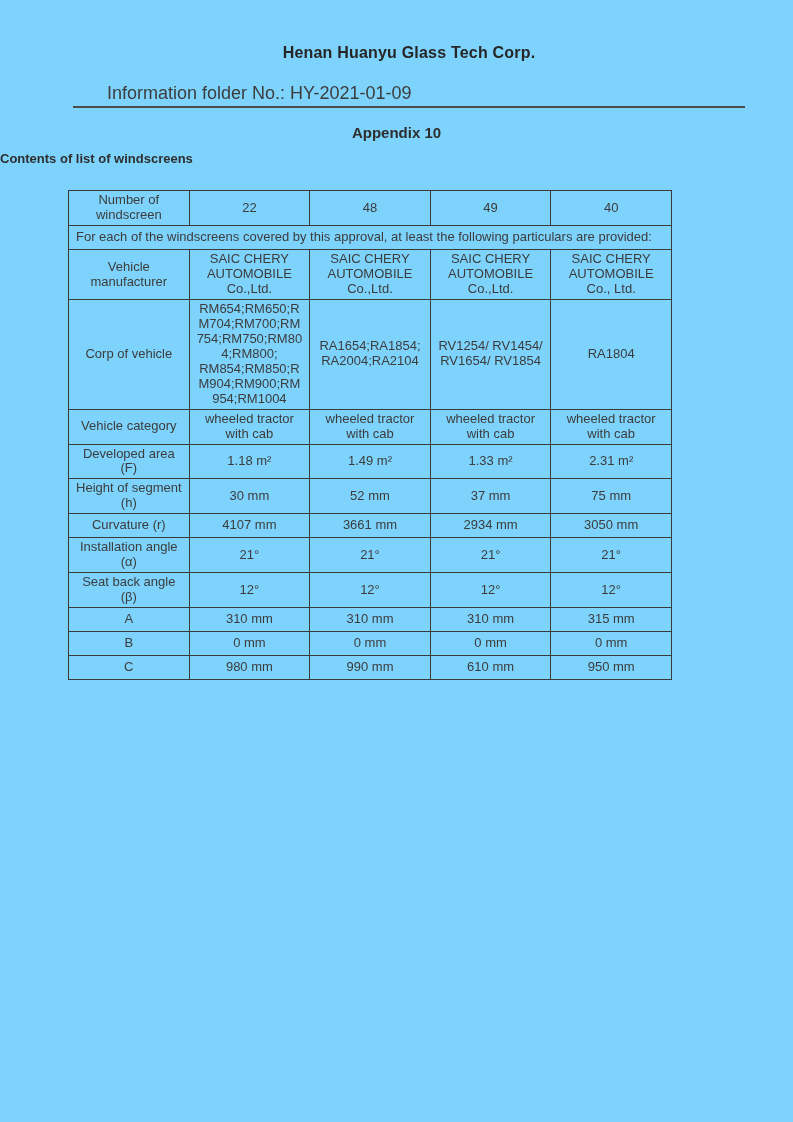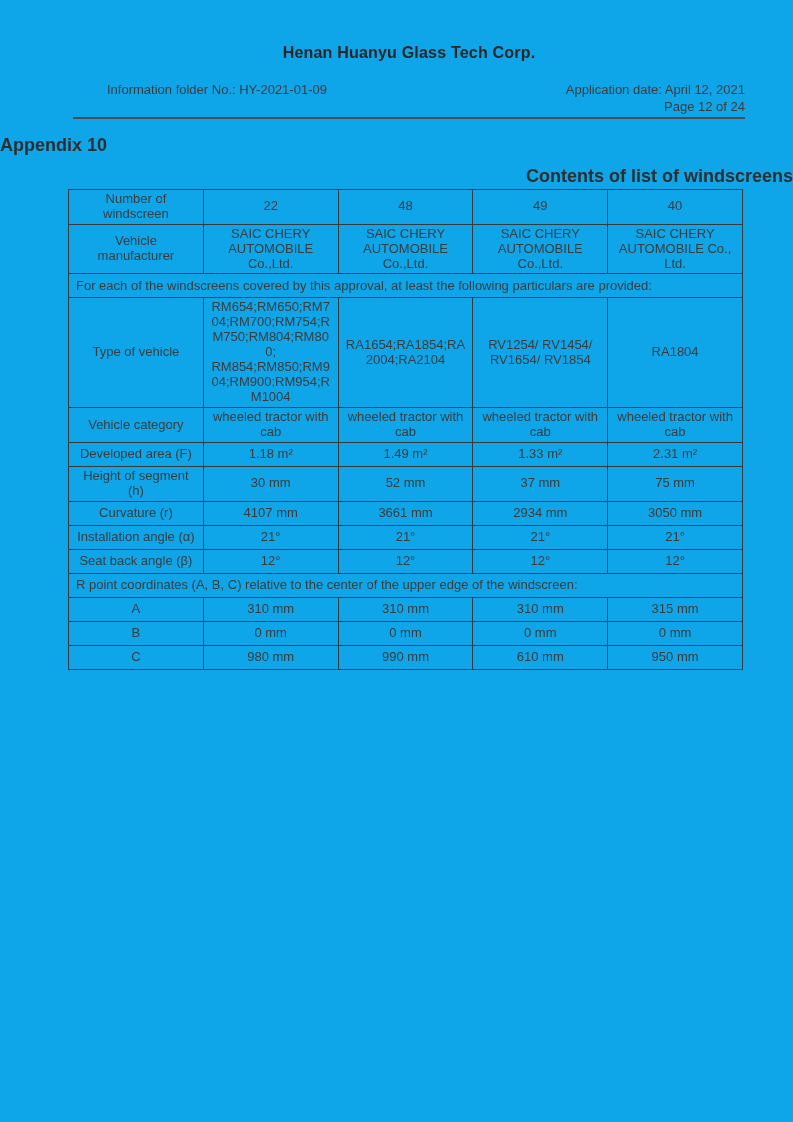--- a/index.html
+++ b/index.html
@@ -11,66 +11,67 @@
     width: 793px;
     height: 1122px;
     font-family: "Liberation Sans", sans-serif;
     color: #3c3c3c;
     overflow: hidden;
   }
   .page {
     position: relative;
     width: 793px;
     height: 1122px;
-    background: #0ea5e9;
+    background: #7dd3fc;
   }
   .company-title {
     padding-top: 44px;
     margin: 0 48px 0 73px;
     text-align: center;
     font-size: 16px;
     font-weight: bold;
     color: #262626;
     letter-spacing: 0.2px;
   }
   .meta {
     display: flex;
     justify-content: space-between;
     align-items: flex-start;
     margin: 20px 48px 0 107px;
-    font-size: 13px;
+    font-size: 18px;
     line-height: 1.3;
     color: #3c3c3c;
   }
   .meta-right {
     text-align: right;
   }
   .rule {
     height: 2px;
     background: #4c4c4c;
     margin: 1px 48px 0 73px;
   }
   .appendix-title {
     margin-top: 16px;
-    font-size: 18px;
+    text-align: center;
+    font-size: 15px;
     font-weight: bold;
     color: #2e2e2e;
   }
   .appendix-subtitle {
     margin-top: 10px;
-    text-align: right;
-    font-size: 18px;
+    text-align: left;
+    font-size: 13px;
     font-weight: bold;
     color: #2e2e2e;
   }
   table.ws-table {
     border-collapse: collapse;
     table-layout: fixed;
-    width: 675px;
-    margin: 2px 0 0 68px;
+    width: 604px;
+    margin: 24px 0 0 68px;
     font-size: 13px;
     color: #3c3c3c;
   }
   .ws-table td {
     border: 1px solid #3a3a3a;
     text-align: center;
     vertical-align: middle;
     padding: 2px 6px;
     height: 19px;
     line-height: 1.15;
@@ -91,24 +92,20 @@
 </style>
 </head>
 <body>
 
 <div class="page">
 
   <div class="company-title">Henan Huanyu Glass Tech Corp.</div>
 
   <div class="meta">
     <div class="meta-left">Information folder No.: HY-2021-01-09</div>
-    <div class="meta-right">
-      <div>Application date: April 12, 2021</div>
-      <div>Page 12 of 24</div>
-    </div>
   </div>
 
   <div class="rule"></div>
 
   <div class="appendix-title">Appendix 10</div>
   <div class="appendix-subtitle">Contents of list of windscreens</div>
 
   <table class="ws-table">
     <colgroup>
       <col style="width:20%">
@@ -120,33 +117,33 @@
     <tbody>
       <tr>
         <td class="label-cell">Number of windscreen</td>
         <td>22</td>
         <td>48</td>
         <td>49</td>
         <td>40</td>
       </tr>
 
       <tr>
+        <td class="span-note" colspan="5">For each of the windscreens covered by this approval, at least the following particulars are provided:</td>
+      </tr>
+
+      <tr>
         <td class="label-cell">Vehicle manufacturer</td>
         <td>SAIC CHERY AUTOMOBILE Co.,Ltd.</td>
         <td>SAIC CHERY AUTOMOBILE Co.,Ltd.</td>
         <td>SAIC CHERY AUTOMOBILE Co.,Ltd.</td>
         <td>SAIC CHERY AUTOMOBILE Co., Ltd.</td>
       </tr>
 
       <tr>
-        <td class="span-note" colspan="5">For each of the windscreens covered by this approval, at least the following particulars are provided:</td>
-      </tr>
-
-      <tr>
-        <td class="label-cell">Type of vehicle</td>
+        <td class="label-cell">Corp of vehicle</td>
         <td class="wrap-hard">RM654;RM650;RM704;RM700;RM754;RM750;RM804;RM800;
 RM854;RM850;RM904;RM900;RM954;RM1004</td>
         <td class="wrap-hard">RA1654;RA1854;RA2004;RA2104</td>
         <td>RV1254/ RV1454/ RV1654/ RV1854</td>
         <td>RA1804</td>
       </tr>
 
       <tr>
         <td class="label-cell">Vehicle category</td>
         <td>wheeled tractor with cab</td>
@@ -188,23 +185,20 @@
       </tr>
 
       <tr>
         <td class="label-cell">Seat back angle (β)</td>
         <td>12°</td>
         <td>12°</td>
         <td>12°</td>
         <td>12°</td>
       </tr>
 
-      <tr>
-        <td class="span-note" colspan="5">R point coordinates (A, B, C) relative to the center of the upper edge of the windscreen:</td>
-      </tr>
 
       <tr>
         <td class="label-cell">A</td>
         <td>310 mm</td>
         <td>310 mm</td>
         <td>310 mm</td>
         <td>315 mm</td>
       </tr>
 
       <tr>

